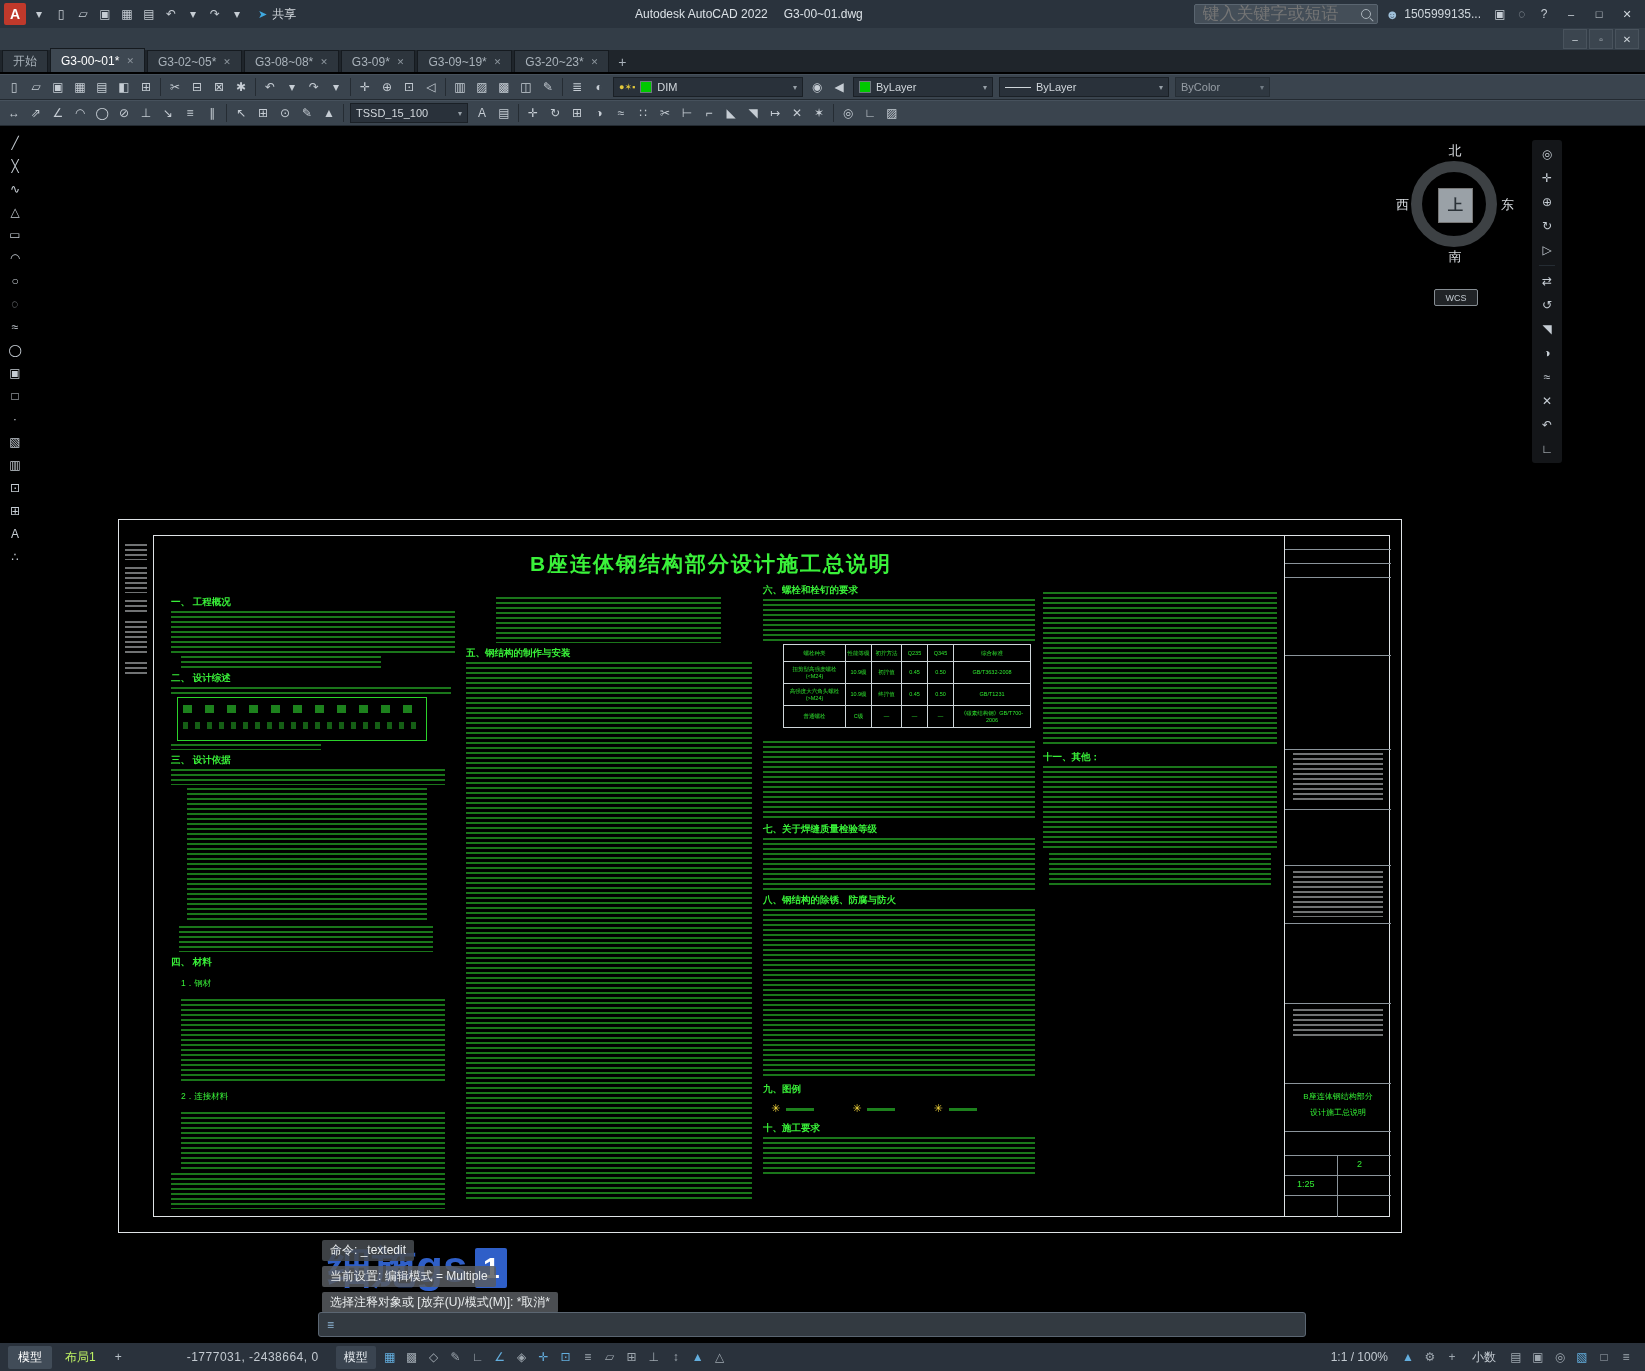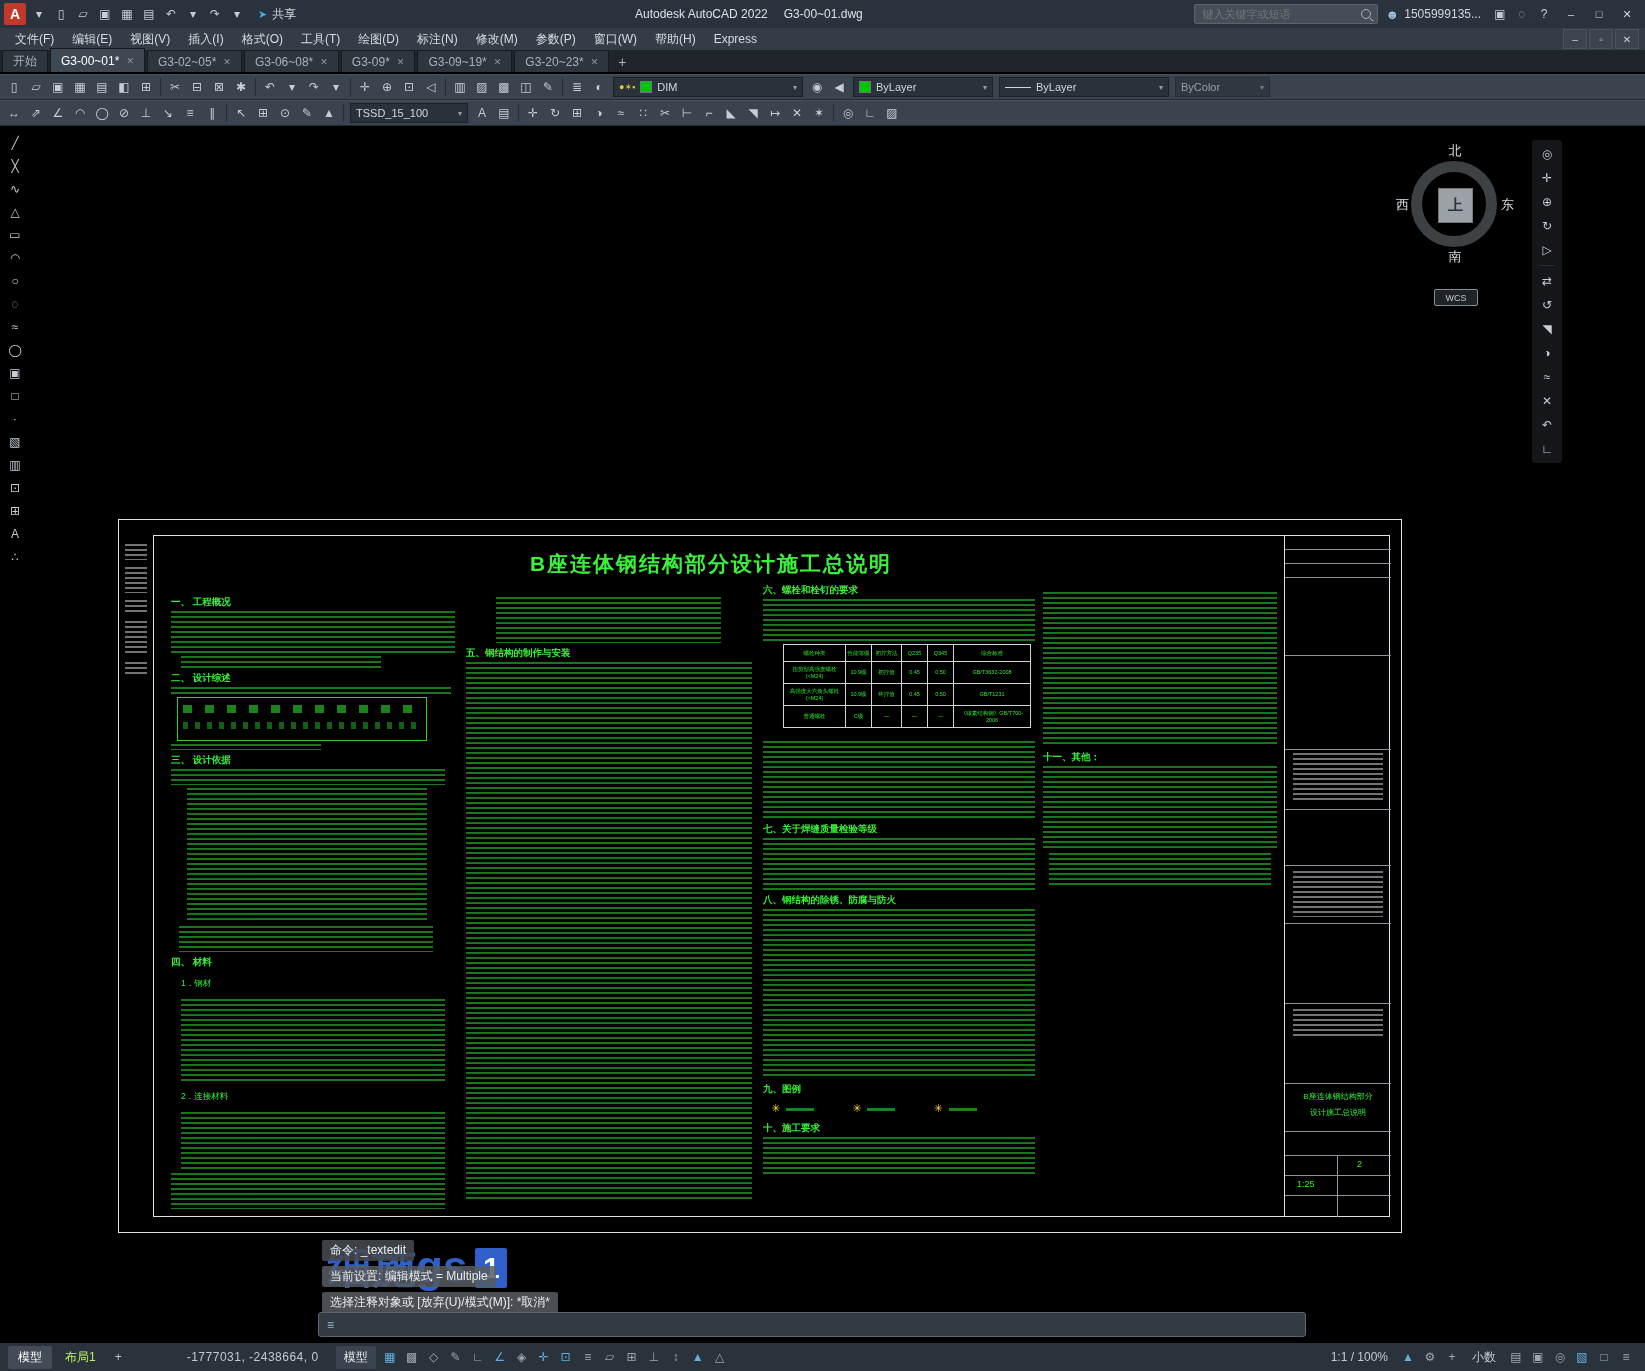--- a/index.html
+++ b/index.html
@@ -8,21 +8,21 @@
   .bar{position:absolute;left:0;width:100%;box-sizing:border-box;display:flex;align-items:center}
 
   
   #titlebar{top:0;height:28px;background:#2a333d;padding:0 4px;gap:2px;font-size:12px}
   .logo{width:22px;height:22px;background:#c0392b;color:#fff;font-weight:bold;display:flex;align-items:center;justify-content:center;border-radius:2px;font-size:14px}
   .tbtn{width:22px;height:22px;display:flex;align-items:center;justify-content:center;color:#c6cdd4;font-size:12px;flex:none}
   .share{display:flex;align-items:center;gap:5px;padding:0 8px;color:#d2d8dd}
   .share .ic{color:#3fa9e0;font-size:11px}
   .tb-title{flex:1;display:flex;justify-content:center;gap:16px;color:#dbe1e6;white-space:nowrap}
   .search{width:170px;height:18px;background:#444e58;border:1px solid #5a6570;border-radius:2px;display:flex;align-items:center;padding:0 6px;gap:6px}
-  .search input{flex:1;background:transparent;border:none;outline:none;color:#b8c1c9;font-size:11px;min-width:0}
+  .search input{flex:1;background:transparent;border:none;outline:none;color:#b8c1c9;font-size:17px;min-width:0}
   .mag{position:relative;width:8px;height:8px;border:1px solid #a9b2ba;border-radius:50%;flex:none}
   .mag::after{content:"";position:absolute;width:5px;height:1px;background:#a9b2ba;transform:rotate(45deg);right:-4px;bottom:-2px}
   .user{display:flex;align-items:center;gap:5px;padding:0 6px;white-space:nowrap;color:#cfd6dc}
   .user .av{color:#9fc0da;font-size:13px}
   .winctl{display:flex}
   .winctl .wbtn{width:28px;height:24px;display:flex;align-items:center;justify-content:center;color:#cfd6dc;font-size:11px}
 
   
   #menubar{top:28px;height:22px;background:#333d47;font-size:12px;color:#d6dce1;padding:0 6px}
   .menu-item{padding:0 9px;height:100%;display:flex;align-items:center;white-space:nowrap}
@@ -166,36 +166,20 @@
     </div>
   <div class="winctl">
 
   <span class="wbtn">–</span>
       <span class="wbtn">□</span>
       <span class="wbtn">✕</span>
     </div>
 </div>
 
 <div id="menubar" class="bar">
-  <div class="tgrp">
-
-  <div class="menu-item">文件(F)</div>
-      <div class="menu-item">编辑(E)</div>
-      <div class="menu-item">视图(V)</div>
-      <div class="menu-item">插入(I)</div>
-      <div class="menu-item">格式(O)</div>
-      <div class="menu-item">工具(T)</div>
-      <div class="menu-item">绘图(D)</div>
-      <div class="menu-item">标注(N)</div>
-      <div class="menu-item">修改(M)</div>
-      <div class="menu-item">参数(P)</div>
-      <div class="menu-item">窗口(W)</div>
-      <div class="menu-item">帮助(H)</div>
-      <div class="menu-item">Express</div>
-    </div>
   <div class="right">
 
   <span class="wbtn">–</span>
       <span class="wbtn">▫</span>
       <span class="wbtn">✕</span>
     </div>
 </div>
 
 <div id="filetabs" class="bar">
   <div class="tgrp" style="align-items:flex-end">
@@ -203,21 +187,21 @@
   <div class="ftab">
       <span>开始</span>
     </div>
       <div class="ftab k-c active">
       <span>G3-00~01*</span>
     </div>
       <div class="ftab k-c">
       <span>G3-02~05*</span>
     </div>
       <div class="ftab k-c">
-      <span>G3-06~08*</span>
+      <span>G3-08~08*</span>
     </div>
       <div class="ftab k-c">
       <span>G3-09*</span>
     </div>
       <div class="ftab k-c">
       <span>G3-09~19*</span>
     </div>
       <div class="ftab k-c">
       <span>G3-20~23*</span>
     </div>

